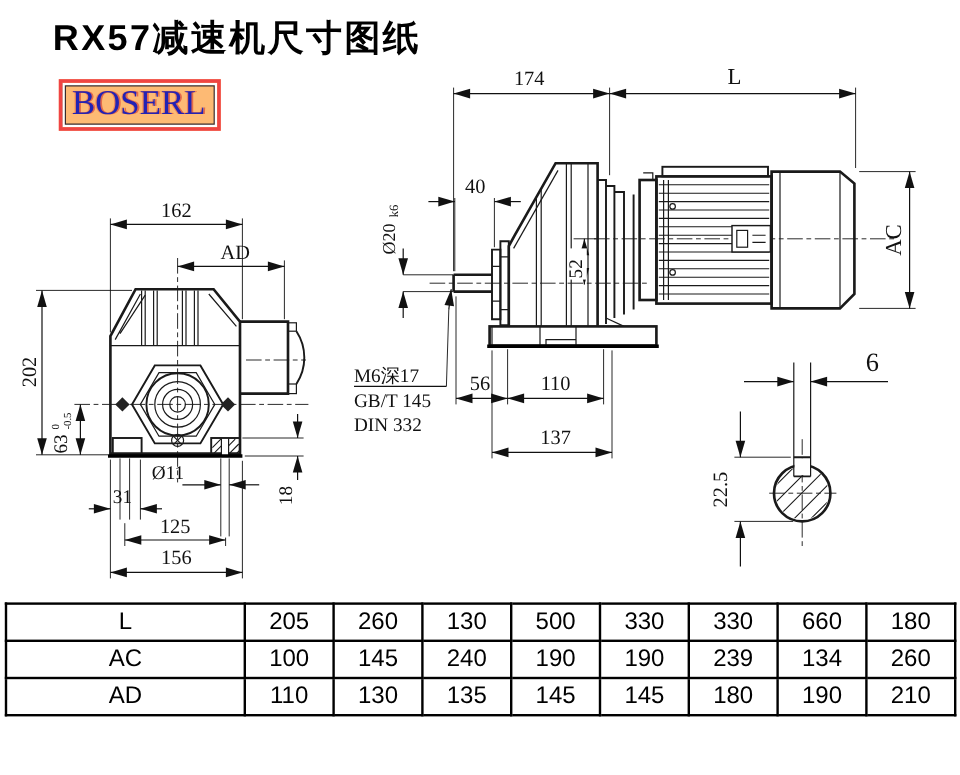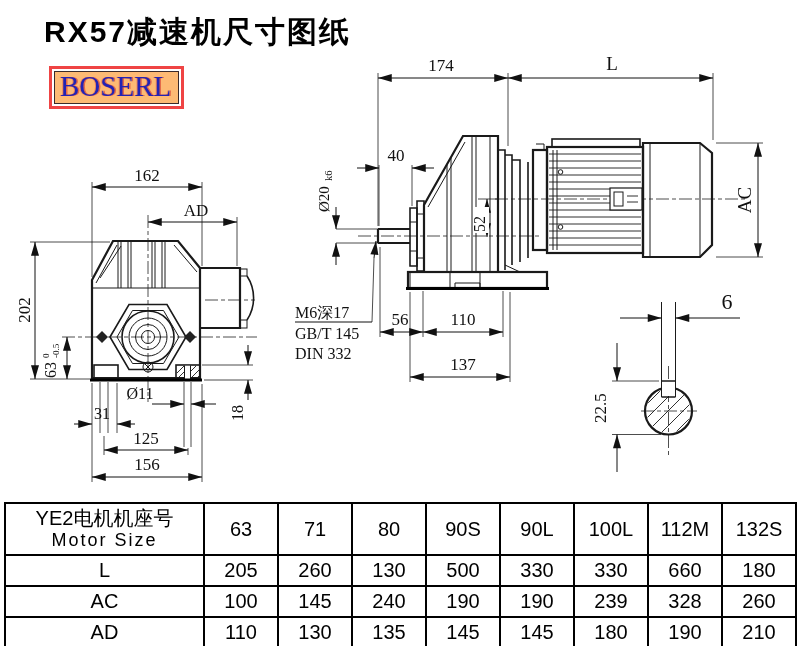--- a/index.html
+++ b/index.html
@@ -226,54 +226,40 @@
         <col style="width:74px">
         <col style="width:74px">
         <col style="width:74px">
         <col style="width:74px">
         <col style="width:74px">
         <col style="width:74px">
         <col style="width:74px">
         <col style="width:74px">
     </colgroup>
     <tbody>
-        <tr>
-      <td class="hd">
-        <div>YE2电机机座号</div>
-        <div class="hsub">Motor Size</div>
-      </td>
-      <td class="hd">63</td>
-      <td class="hd">71</td>
-      <td class="hd">80</td>
-      <td class="hd">90S</td>
-      <td class="hd">90L</td>
-      <td class="hd">100L</td>
-      <td class="hd">112M</td>
-      <td class="hd">132S</td>
-    </tr>
     <tr>
       <td class="dr">L</td>
       <td class="dr">205</td>
       <td class="dr">260</td>
       <td class="dr">130</td>
       <td class="dr">500</td>
       <td class="dr">330</td>
       <td class="dr">330</td>
       <td class="dr">660</td>
       <td class="dr">180</td>
     </tr>
     <tr>
       <td class="dr">AC</td>
       <td class="dr">100</td>
       <td class="dr">145</td>
       <td class="dr">240</td>
       <td class="dr">190</td>
       <td class="dr">190</td>
       <td class="dr">239</td>
-      <td class="dr">328</td>
+      <td class="dr">134</td>
       <td class="dr">260</td>
     </tr>
     <tr>
       <td class="dr">AD</td>
       <td class="dr">110</td>
       <td class="dr">130</td>
       <td class="dr">135</td>
       <td class="dr">145</td>
       <td class="dr">145</td>
       <td class="dr">180</td>

